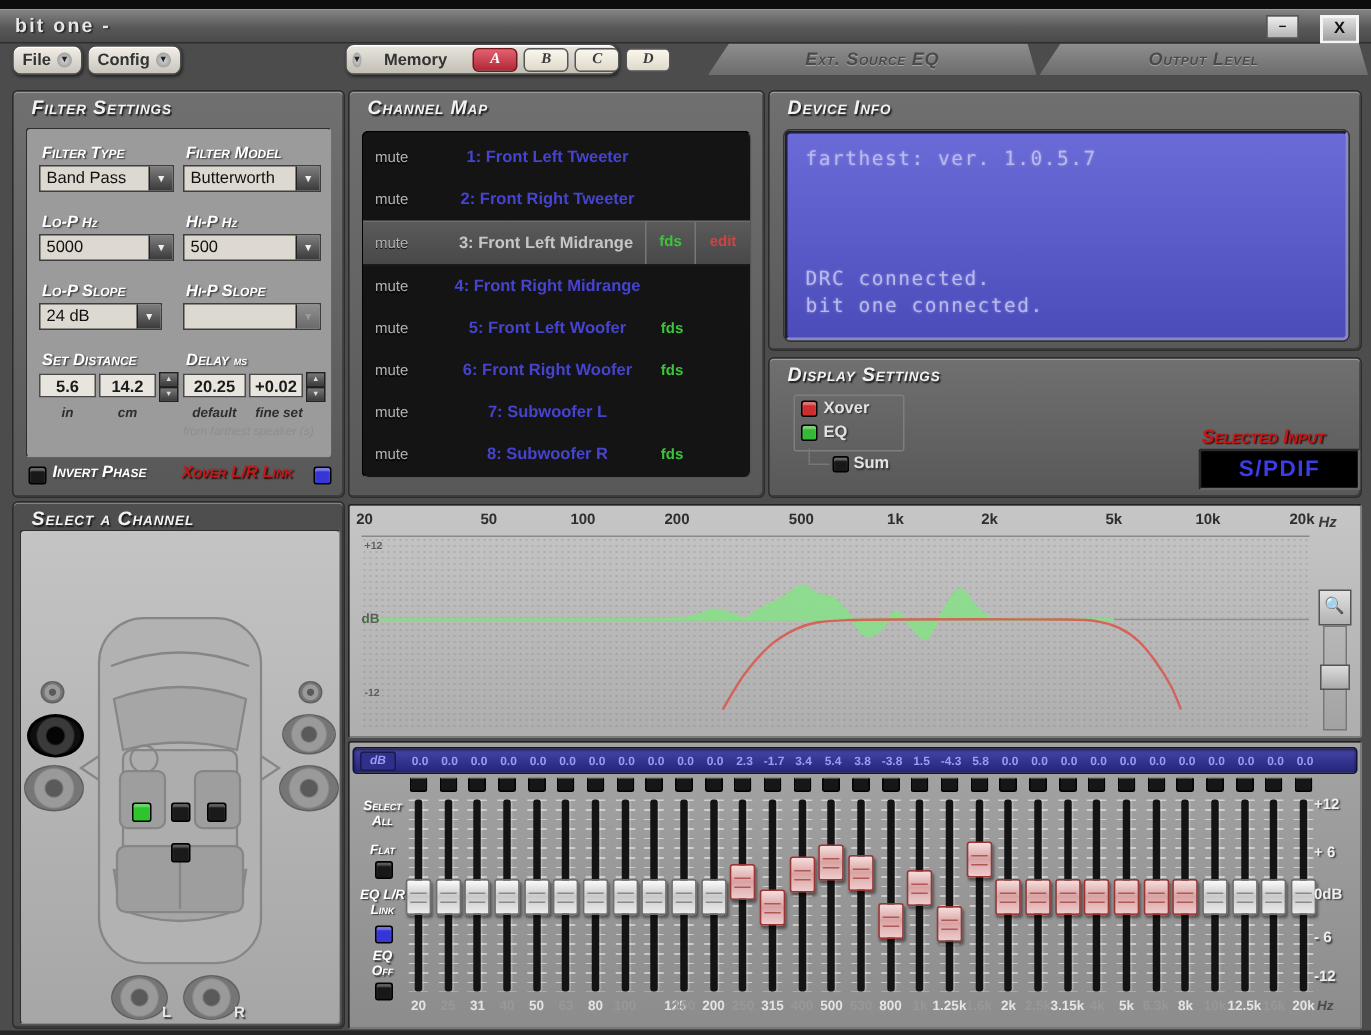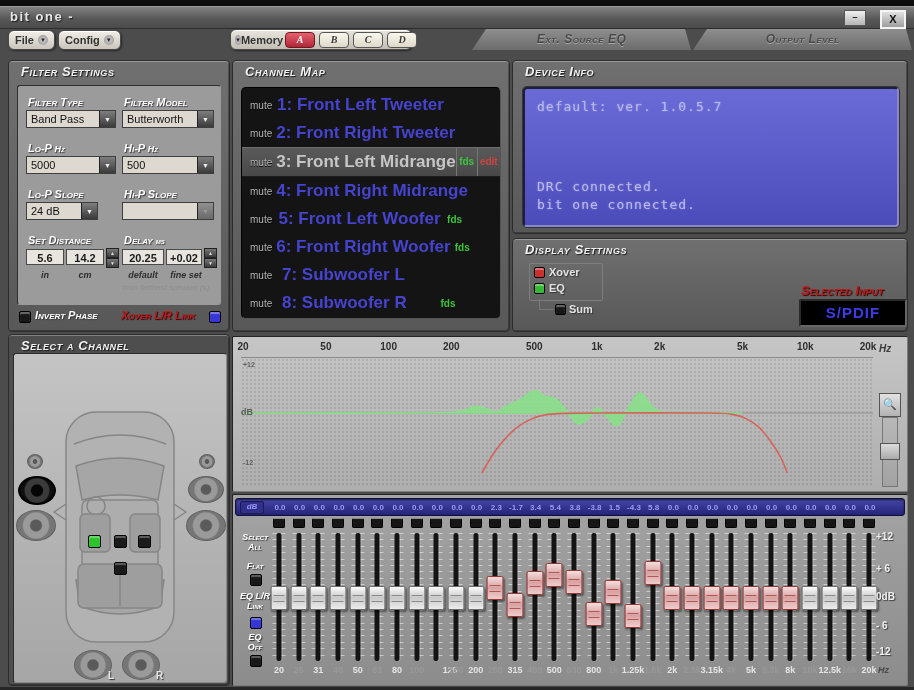--- a/index.html
+++ b/index.html
@@ -7,21 +7,21 @@
   .top-strip{position:absolute;left:0;top:0;width:100%;height:6px;background:#0d0d0d;}
   
   .titlebar{position:absolute;left:0;top:6px;width:100%;height:21px;background:linear-gradient(#828282,#585858 55%,#4a4a4a);border-top:1px solid #9a9a9a;border-bottom:1px solid #2e2e2e;}
   .title{position:absolute;left:10px;top:2px;font-size:13px;font-weight:bold;color:#e6e6e6;letter-spacing:1.5px;text-shadow:1px 1px 1px #1c1c1c;}
   .win-btn{position:absolute;top:3px;height:14px;background:linear-gradient(#f0f0f0,#b4b4b4);border:1px solid #555;text-align:center;font-size:9px;font-weight:bold;color:#111;line-height:13px;cursor:default;}
   .win-min{right:48px;width:20px;}
   .win-close{right:8px;width:22px;height:15px;border:2px solid #f4f4f4;background:linear-gradient(#e0e0e0,#9e9e9e);font-size:11px;line-height:14px;}
   
   .menu-btn{position:absolute;top:30px;height:18px;background:linear-gradient(#f2efe8,#c9c5bc);border:1px solid #4a4a4a;border-radius:6px;box-shadow:inset 0 1px 0 #fff,1px 1px 2px rgba(0,0,0,.5);font-size:11px;font-weight:bold;color:#333;padding:0 6px;display:flex;align-items:center;gap:4px;}
   .caret{width:10px;height:10px;border-radius:50%;background:radial-gradient(#d8d8d8,#8a8a8a);font-size:6px;color:#222;text-align:center;line-height:10px;}
-  .memory-group{position:absolute;left:230px;top:29px;width:172px;height:19px;background:linear-gradient(#e9e6df,#c2beb4);border:1px solid #4a4a4a;border-radius:6px;box-shadow:inset 0 1px 0 #fff,1px 1px 2px rgba(0,0,0,.5);display:flex;align-items:center;padding:0 4px;gap:0;}
+  .memory-group{position:absolute;left:230px;top:29px;width:172px;height:19px;background:linear-gradient(#e9e6df,#c2beb4);border:1px solid #4a4a4a;border-radius:6px;box-shadow:inset 0 1px 0 #fff,1px 1px 2px rgba(0,0,0,.5);display:flex;align-items:center;padding:0 4px;gap:15px;}
   .mem-label{font-size:11px;font-weight:bold;color:#333;margin-right:2px;}
   .mem-btn{width:28px;height:14px;border:1px solid #555;border-radius:4px;background:linear-gradient(#faf7ee,#ded9c9);font-size:10px;font-weight:bold;font-style:italic;color:#3a3a3a;text-align:center;line-height:13px;font-family:"Liberation Serif",serif;}
   .mem-btn.active{background:linear-gradient(#e4616e,#b02838);color:#fff;border-color:#701820;}
   
   #tabs{position:absolute;left:470px;top:29px;width:442px;height:21px;display:flex;}
   .tab{flex:1;margin-left:2px;clip-path:polygon(14px 0,calc(100% - 6px) 0,100% 100%,0 100%);background:linear-gradient(#8e8e8e,#6c6c6c);color:#4a4a4a;text-shadow:0 1px 0 rgba(255,255,255,.35);font-size:12px;font-weight:bold;font-style:italic;font-variant:small-caps;text-align:center;line-height:21px;letter-spacing:.5px;}
   .tab.active{background:linear-gradient(#e6e6e6,#b6b6b6);color:#222;}
   
   .panel{position:absolute;background:linear-gradient(#707070,#585858);border:1px solid #2c2c2c;border-radius:4px;box-shadow:inset 0 1px 0 rgba(255,255,255,.3),inset -1px -1px 0 rgba(0,0,0,.3);}
   .panel-title{position:absolute;top:3px;left:12px;font-size:13px;font-weight:bold;font-style:italic;font-variant:small-caps;letter-spacing:.6px;color:#f2f2f2;text-shadow:1px 1px 1px #1a1a1a;white-space:nowrap;}
@@ -41,21 +41,21 @@
   .cb{position:absolute;width:10px;height:10px;background:#181818;border:1px solid #000;border-radius:2px;box-shadow:inset 0 2px 1px rgba(255,255,255,.35);}
   .cb.blue{background:#3636d6;}
   .cb.red{background:#cc2e2e;}
   .cb.green{background:#35b835;}
   .redlabel{position:absolute;font-size:11px;font-weight:bold;font-style:italic;font-variant:small-caps;color:#c41818;text-shadow:1px 1px 1px #2a0808;white-space:nowrap;}
   
   #chan-list{position:absolute;left:8px;top:26px;width:260px;height:232px;background:#141414;border-radius:5px;border:1px solid;border-color:#000 #555 #555 #000;padding-top:3px;box-sizing:border-box;}
   .chan-row{height:28px;display:flex;align-items:center;position:relative;}
   .chan-row.sel{background:linear-gradient(#5a5a5a,#484848);border-top:1px solid #6e6e6e;border-bottom:1px solid #1c1c1c;}
   .mute{width:28px;margin-left:8px;font-size:10px;color:#b4b4b4;text-shadow:0 1px 0 #000;}
-  .chan-name{flex:1;margin-left:4px;font-size:17px;font-weight:bold;color:#4643cf;white-space:nowrap;}
+  .chan-name{flex:1;margin-left:20px;font-size:11px;font-weight:bold;color:#4643cf;white-space:nowrap;text-align:center;}
   .chan-row.sel .chan-name{color:#c6c6c6;}
   .fds-slot{width:32px;font-size:10px;font-weight:bold;color:#3cc43c;text-align:center;}
   .edit-slot{width:36px;font-size:10px;font-weight:bold;color:#d04343;text-align:center;}
   .chan-row.sel .fds-slot,.chan-row.sel .edit-slot{border-left:1px solid #777;align-self:stretch;line-height:27px;}
   
   #lcd{position:absolute;left:10px;top:26px;width:372px;height:136px;background:linear-gradient(#6b6bd8,#4b4bba);border:2px solid;border-color:#1e1e3a #8888c8 #8888c8 #1e1e3a;border-radius:4px;box-shadow:0 0 0 1px #333;}
   .lcd-line{position:absolute;left:12px;font-family:"DejaVu Sans Mono",monospace;font-size:13px;letter-spacing:1px;color:#b9b9ea;text-shadow:0 0 2px rgba(190,190,255,.6);}
   
   .ds-group{position:absolute;border:1px solid #7e7e7e;border-radius:2px;}
   .ds-label{position:absolute;font-size:11px;font-weight:bold;color:#e2e2e2;text-shadow:1px 1px 1px #333;}
@@ -149,21 +149,21 @@
       <div class="dd" style="left:8px;top:70px;width:90px;">
         <span class="dd-val">5000</span>
           <span class="dd-btn">▼</span>
       </div>
       <div class="dd" style="left:104px;top:70px;width:92px;">
         <span class="dd-val">500</span>
           <span class="dd-btn">▼</span>
       </div>
       <div class="flabel" style="left:10px;top:102px;">Lo-P Slope</div>
       <div class="flabel" style="left:106px;top:102px;">Hi-P Slope</div>
-      <div class="dd" style="left:8px;top:116px;width:72px;">
+      <div class="dd" style="left:8px;top:116px;width:82px;">
         <span class="dd-val">24 dB</span>
           <span class="dd-btn">▼</span>
       </div>
       <div class="dd disabled" style="left:104px;top:116px;width:92px;">
         <span class="dd-val"></span>
           <span class="dd-btn">▼</span>
       </div>
       <div class="flabel" style="left:10px;top:148px;">Set Distance</div>
       <div class="flabel" style="left:106px;top:148px;"><span>Delay</span> <span class="unit">ms</span></div>
       <div class="numf" style="left:8px;top:163px;width:38px;">5.6</div>
@@ -240,21 +240,21 @@
           <span class="chan-name">8: Subwoofer R</span>
           <span class="fds-slot">fds</span>
           <span class="edit-slot"></span>
         </div>
       </div>
   </div>
 
   <div class="panel" style="left:512px;top:60px;width:394px;height:172px;">
     <div class="panel-title">Device Info</div>
     <div id="lcd">
-      <div class="lcd-line" style="top:10px;">default: ver. 1.0.5.7</div>
+      <div class="lcd-line" style="top:10px;">farthest: ver. 1.0.5.7</div>
       <div class="lcd-line" style="top:90px;">DRC connected.</div>
       <div class="lcd-line" style="top:108px;">bit one connected.</div>
     </div>
   </div>
 
   <div class="panel" style="left:512px;top:238px;width:394px;height:92px;">
     <div class="panel-title">Display Settings</div>
     <div class="ds-group" style="left:16px;top:24px;width:72px;height:36px;"></div>
     <span class="cb red" style="left:21px;top:28px;width:9px;height:9px;"></span>
     <div class="ds-label" style="left:36px;top:27px;">Xover</div>

